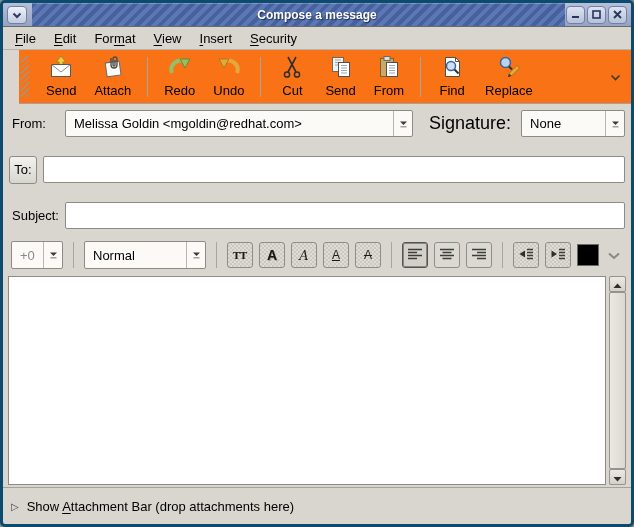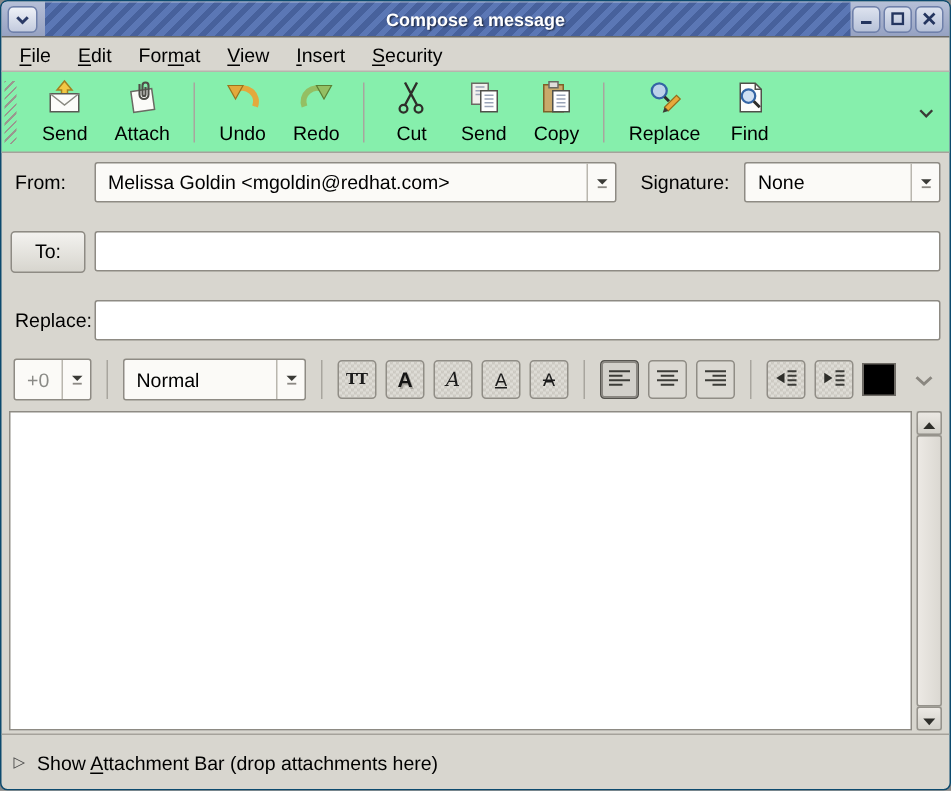--- a/index.html
+++ b/index.html
@@ -2,21 +2,21 @@
 <html><head>
 <meta charset="utf-8">
 <style>
   * { box-sizing: border-box; margin: 0; padding: 0; }
   html,body { background:#888; }
   body { font-family: "Liberation Sans", sans-serif; }
 
   .window {
     width: 634px; height: 527px;
     background: #d8d6cf;
-    border: 1px solid #0c4a6e;
+    border: 3px solid #0c4a6e;
     border-radius: 5px 5px 5px 5px;
     overflow: hidden;
     display: flex; flex-direction: column;
     position: relative;
   }
 
   
   .titlebar {
     height: 24px; flex: 0 0 24px;
     position: relative;
@@ -67,59 +67,60 @@
   }
   .menu-item { padding: 2px 8px; cursor: pointer; color: #000; }
   .u { text-decoration: underline; text-underline-offset: 2px; }
 
   
   .toolbar {
     height: 54px; flex: 0 0 54px;
     display: flex; align-items: center;
     padding: 2px 6px 2px 2px;
     border-bottom: 1px solid #a5a29b;
-    background: #86efac;
+    background: #f97316;
+    margin-left: 16px;
   }
   .grip {
     width: 8px; height: 42px; margin-right: 8px;
     background: repeating-linear-gradient(135deg,#9a978f 0 1px,transparent 1px 4px);
   }
   .tool-btn {
     display: flex; flex-direction: column; align-items: center; justify-content: center;
     gap: 1px; padding: 3px 8px; min-width: 48px;
     background: transparent; border: 1px solid transparent; border-radius: 3px;
     font-size: 13px; color: #000; cursor: pointer;
     font-family: "Liberation Sans", sans-serif;
   }
   .tool-sep { width: 1px; height: 40px; background: #a8a59e; margin: 0 7px; }
   .tool-overflow { margin-left: auto; background: none; border: none; cursor: pointer; padding: 4px; }
 
   
   .headfields { padding: 5px 6px 4px 6px; display: flex; flex-direction: column; gap: 17px; }
   .hrow { display: flex; align-items: center; gap: 6px; height: 29px; }
   .hlabel { width: 50px; font-size: 13px; color: #000; padding-left: 3px; }
-  .sig-label { font-size: 13px; margin: 0 4px 0 10px; }
+  .sig-label { font-size: 18px; margin: 0 4px 0 10px; }
   .combo {
     display: flex; align-items: stretch; height: 27px;
     background: #fbfaf7; border: 1px solid #8e8b84; border-radius: 2px;
     cursor: pointer;
   }
   .combo .val {
     flex: 1; font-size: 13px; color: #000; padding: 0 8px;
     display: flex; align-items: center; white-space: nowrap; overflow: hidden;
   }
   .combo .val.dim { color: #8a8a86; }
   .combo .arrow {
     width: 19px; border-left: 1px solid #b9b6ae;
     display: flex; flex-direction: column; align-items: center; justify-content: center; gap: 1px;
   }
   .from-combo { flex: 0 0 348px; }
   .sig-combo { flex: 1; }
   .to-btn {
-    width: 50px; height: 28px;
+    width: 28px; height: 28px;
     background: linear-gradient(to bottom,#f3f2ef,#d7d5ce);
     border: 1px solid #8e8b84; border-radius: 3px;
     font-size: 13px; cursor: pointer; font-family: "Liberation Sans", sans-serif;
   }
   .hinput {
     flex: 1; height: 27px;
     border: 1px solid #8e8b84; border-radius: 2px;
     background: #fff; font-size: 13px; padding: 0 4px; outline: none;
     font-family: "Liberation Sans", sans-serif;
   }
@@ -265,35 +266,35 @@
         </svg>
       </span>
       <span>Attach</span>
     </button>
 
     <div class="tool-sep"></div>
 
     <button class="tool-btn">
       <span>
         <svg width="24" height="24" viewBox="0 0 24 24">
+          <path d="M4,18 A9,9 0 0 1 17,7" fill="none" stroke="#94bf63" stroke-width="4"></path>
+          <polygon points="12,4 22,4 17,13" fill="#94bf63" stroke="#5c7f34" stroke-width="0.8"></polygon>
+        </svg>
+      </span>
+      <span>Redo</span>
+    </button>
+
+    <button class="tool-btn">
+      <span>
+        <svg width="24" height="24" viewBox="0 0 24 24">
           <path d="M20,18 A9,9 0 0 0 7,7" fill="none" stroke="#e3a93c" stroke-width="4"></path>
           <polygon points="2,4 12,4 7,13" fill="#e3a93c" stroke="#9c731c" stroke-width="0.8"></polygon>
         </svg>
       </span>
       <span>Undo</span>
-    </button>
-
-    <button class="tool-btn">
-      <span>
-        <svg width="24" height="24" viewBox="0 0 24 24">
-          <path d="M4,18 A9,9 0 0 1 17,7" fill="none" stroke="#94bf63" stroke-width="4"></path>
-          <polygon points="12,4 22,4 17,13" fill="#94bf63" stroke="#5c7f34" stroke-width="0.8"></polygon>
-        </svg>
-      </span>
-      <span>Redo</span>
     </button>
 
     <div class="tool-sep"></div>
 
     <button class="tool-btn">
       <span>
         <svg width="24" height="24" viewBox="0 0 24 24">
           <path d="M8,2 L16,17 M16,2 L8,17" stroke="#2e2e2a" stroke-width="1.6" fill="none"></path>
           <circle cx="7" cy="19.5" r="2.6" fill="none" stroke="#2e2e2a" stroke-width="1.5"></circle>
           <circle cx="17" cy="19.5" r="2.6" fill="none" stroke="#2e2e2a" stroke-width="1.5"></circle>
@@ -316,47 +317,47 @@
 
     <button class="tool-btn">
       <span>
         <svg width="24" height="24" viewBox="0 0 24 24">
           <rect x="3.5" y="3.5" width="13" height="18" fill="#c9a96a" stroke="#7e6128"></rect>
           <rect x="7" y="1.5" width="6" height="4" fill="#e0dedb" stroke="#6a6a63"></rect>
           <rect x="9.5" y="7.5" width="11" height="14" fill="#ffffff" stroke="#50504a"></rect>
           <path d="M12,10.5h6 M12,13h6 M12,15.5h6 M12,18h6" stroke="#9aa4b8" stroke-width="1"></path>
         </svg>
       </span>
-      <span>Copy</span>
+      <span>From</span>
     </button>
 
     <div class="tool-sep"></div>
+
+    <button class="tool-btn">
+      <span>
+        <svg width="24" height="24" viewBox="0 0 24 24">
+          <path d="M5.5,2.5 h10 l4,4 v15 h-14 z" fill="#fdfdfb" stroke="#50504a"></path>
+          <path d="M15.5,2.5 v4 h4" fill="none" stroke="#50504a"></path>
+          <circle cx="11" cy="11" r="4.5" fill="#cfe0f2" stroke="#3465a4" stroke-width="1.5"></circle>
+          <line x1="14.5" y1="14.5" x2="18.5" y2="18.5" stroke="#2e2e2a" stroke-width="2"></line>
+        </svg>
+      </span>
+      <span>Find</span>
+    </button>
 
     <button class="tool-btn">
       <span>
         <svg width="24" height="24" viewBox="0 0 24 24">
           <circle cx="8.5" cy="7.5" r="5" fill="#bcd2ea" stroke="#3465a4" stroke-width="1.5"></circle>
           <line x1="12" y1="11.5" x2="15" y2="14.5" stroke="#2e2e2a" stroke-width="2"></line>
           <polygon points="12,18.5 20,10.5 22.5,13 14.5,21" fill="#e8a93c" stroke="#966a1a" stroke-width="0.8"></polygon>
           <polygon points="12,18.5 14.5,21 10.8,22.2" fill="#3a3a34"></polygon>
         </svg>
       </span>
       <span>Replace</span>
-    </button>
-
-    <button class="tool-btn">
-      <span>
-        <svg width="24" height="24" viewBox="0 0 24 24">
-          <path d="M5.5,2.5 h10 l4,4 v15 h-14 z" fill="#fdfdfb" stroke="#50504a"></path>
-          <path d="M15.5,2.5 v4 h4" fill="none" stroke="#50504a"></path>
-          <circle cx="11" cy="11" r="4.5" fill="#cfe0f2" stroke="#3465a4" stroke-width="1.5"></circle>
-          <line x1="14.5" y1="14.5" x2="18.5" y2="18.5" stroke="#2e2e2a" stroke-width="2"></line>
-        </svg>
-      </span>
-      <span>Find</span>
     </button>
 
     <button class="tool-overflow">
       <span>
         <svg width="11" height="7" viewBox="0 0 11 7">
             <polyline points="1.5,1.5 5.5,5.5 9.5,1.5" fill="none" stroke="#3a3a36" stroke-width="1.6"></polyline>
           </svg>
       </span>
     </button>
   </div>
@@ -382,21 +383,21 @@
               <rect x="1.5" y="6.2" width="6" height="1.2" fill="#8c8984"></rect>
             </svg>
         </span>
       </div>
     </div>
     <div class="hrow">
       <button class="to-btn">To:</button>
       <input class="hinput" type="text" value="" style="">
     </div>
     <div class="hrow">
-      <span class="hlabel">Replace:</span>
+      <span class="hlabel">Subject:</span>
       <input class="hinput" type="text" value="" style="">
     </div>
   </div>
 
   <div class="formatbar">
     <div class="combo size-combo">
       <span class="val dim">+0</span>
       <span class="arrow">
         <svg width="9" height="8" viewBox="0 0 9 8">
             <polygon points="1,1.5 8,1.5 4.5,5" fill="#3a3a36"></polygon>

